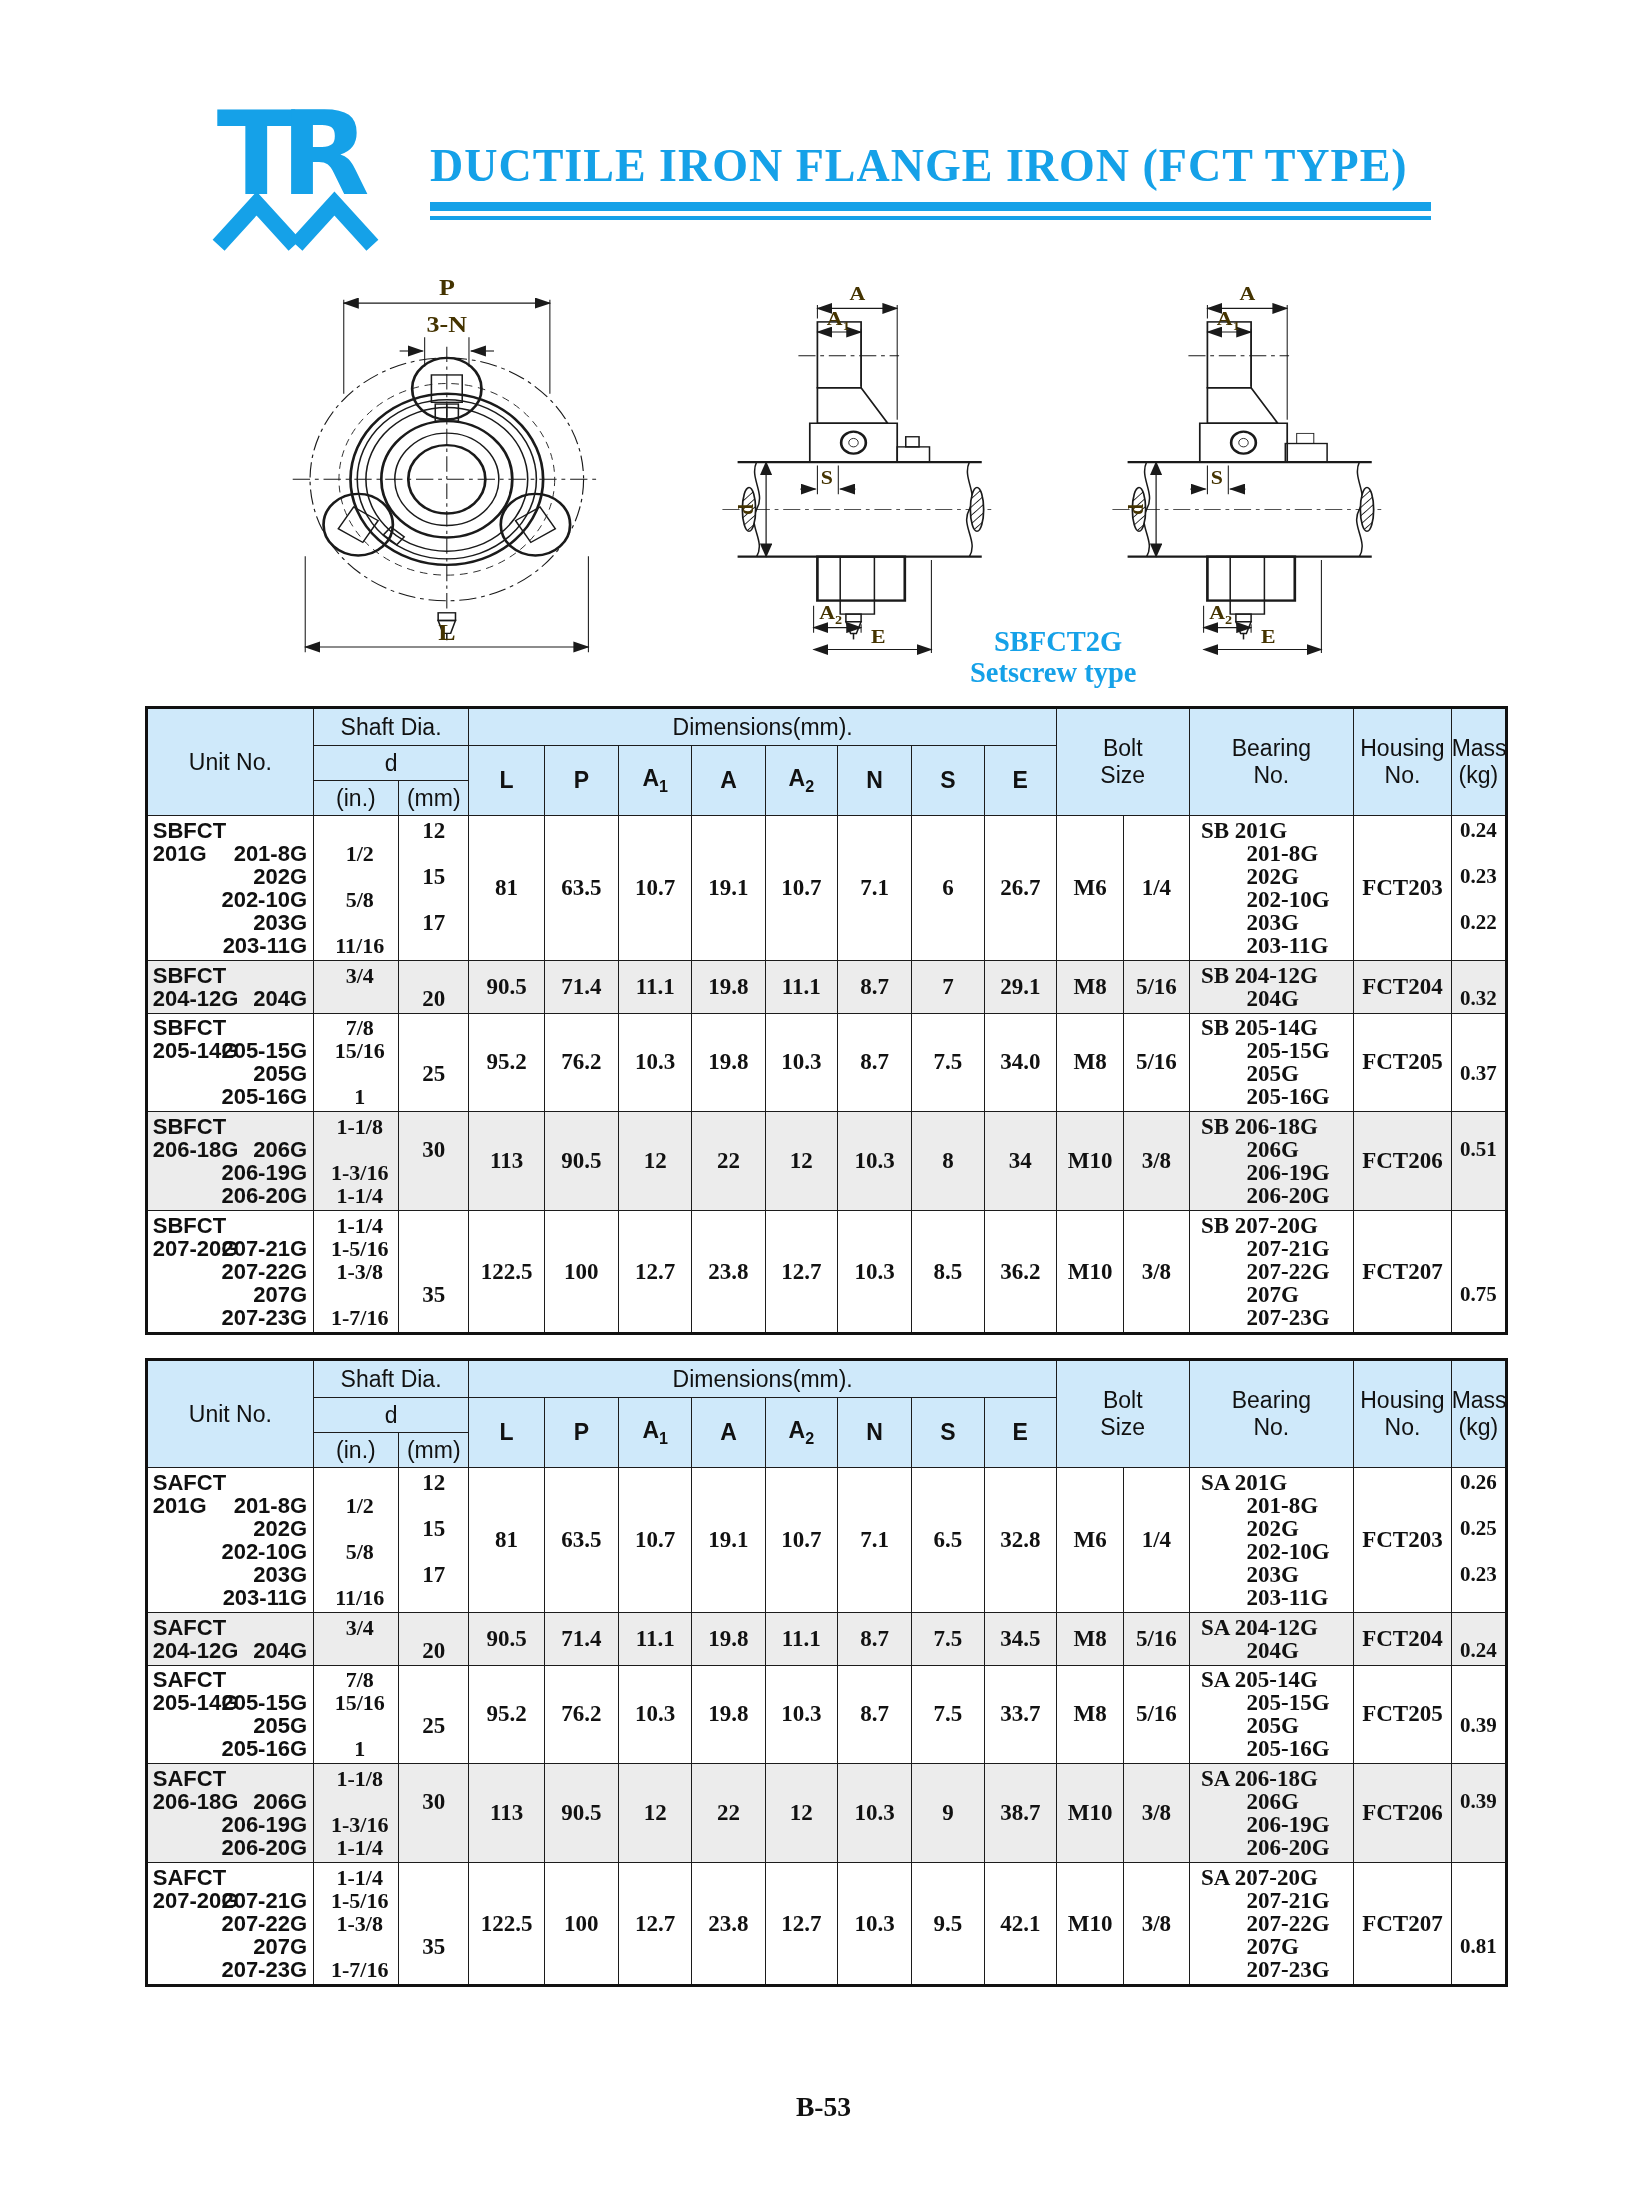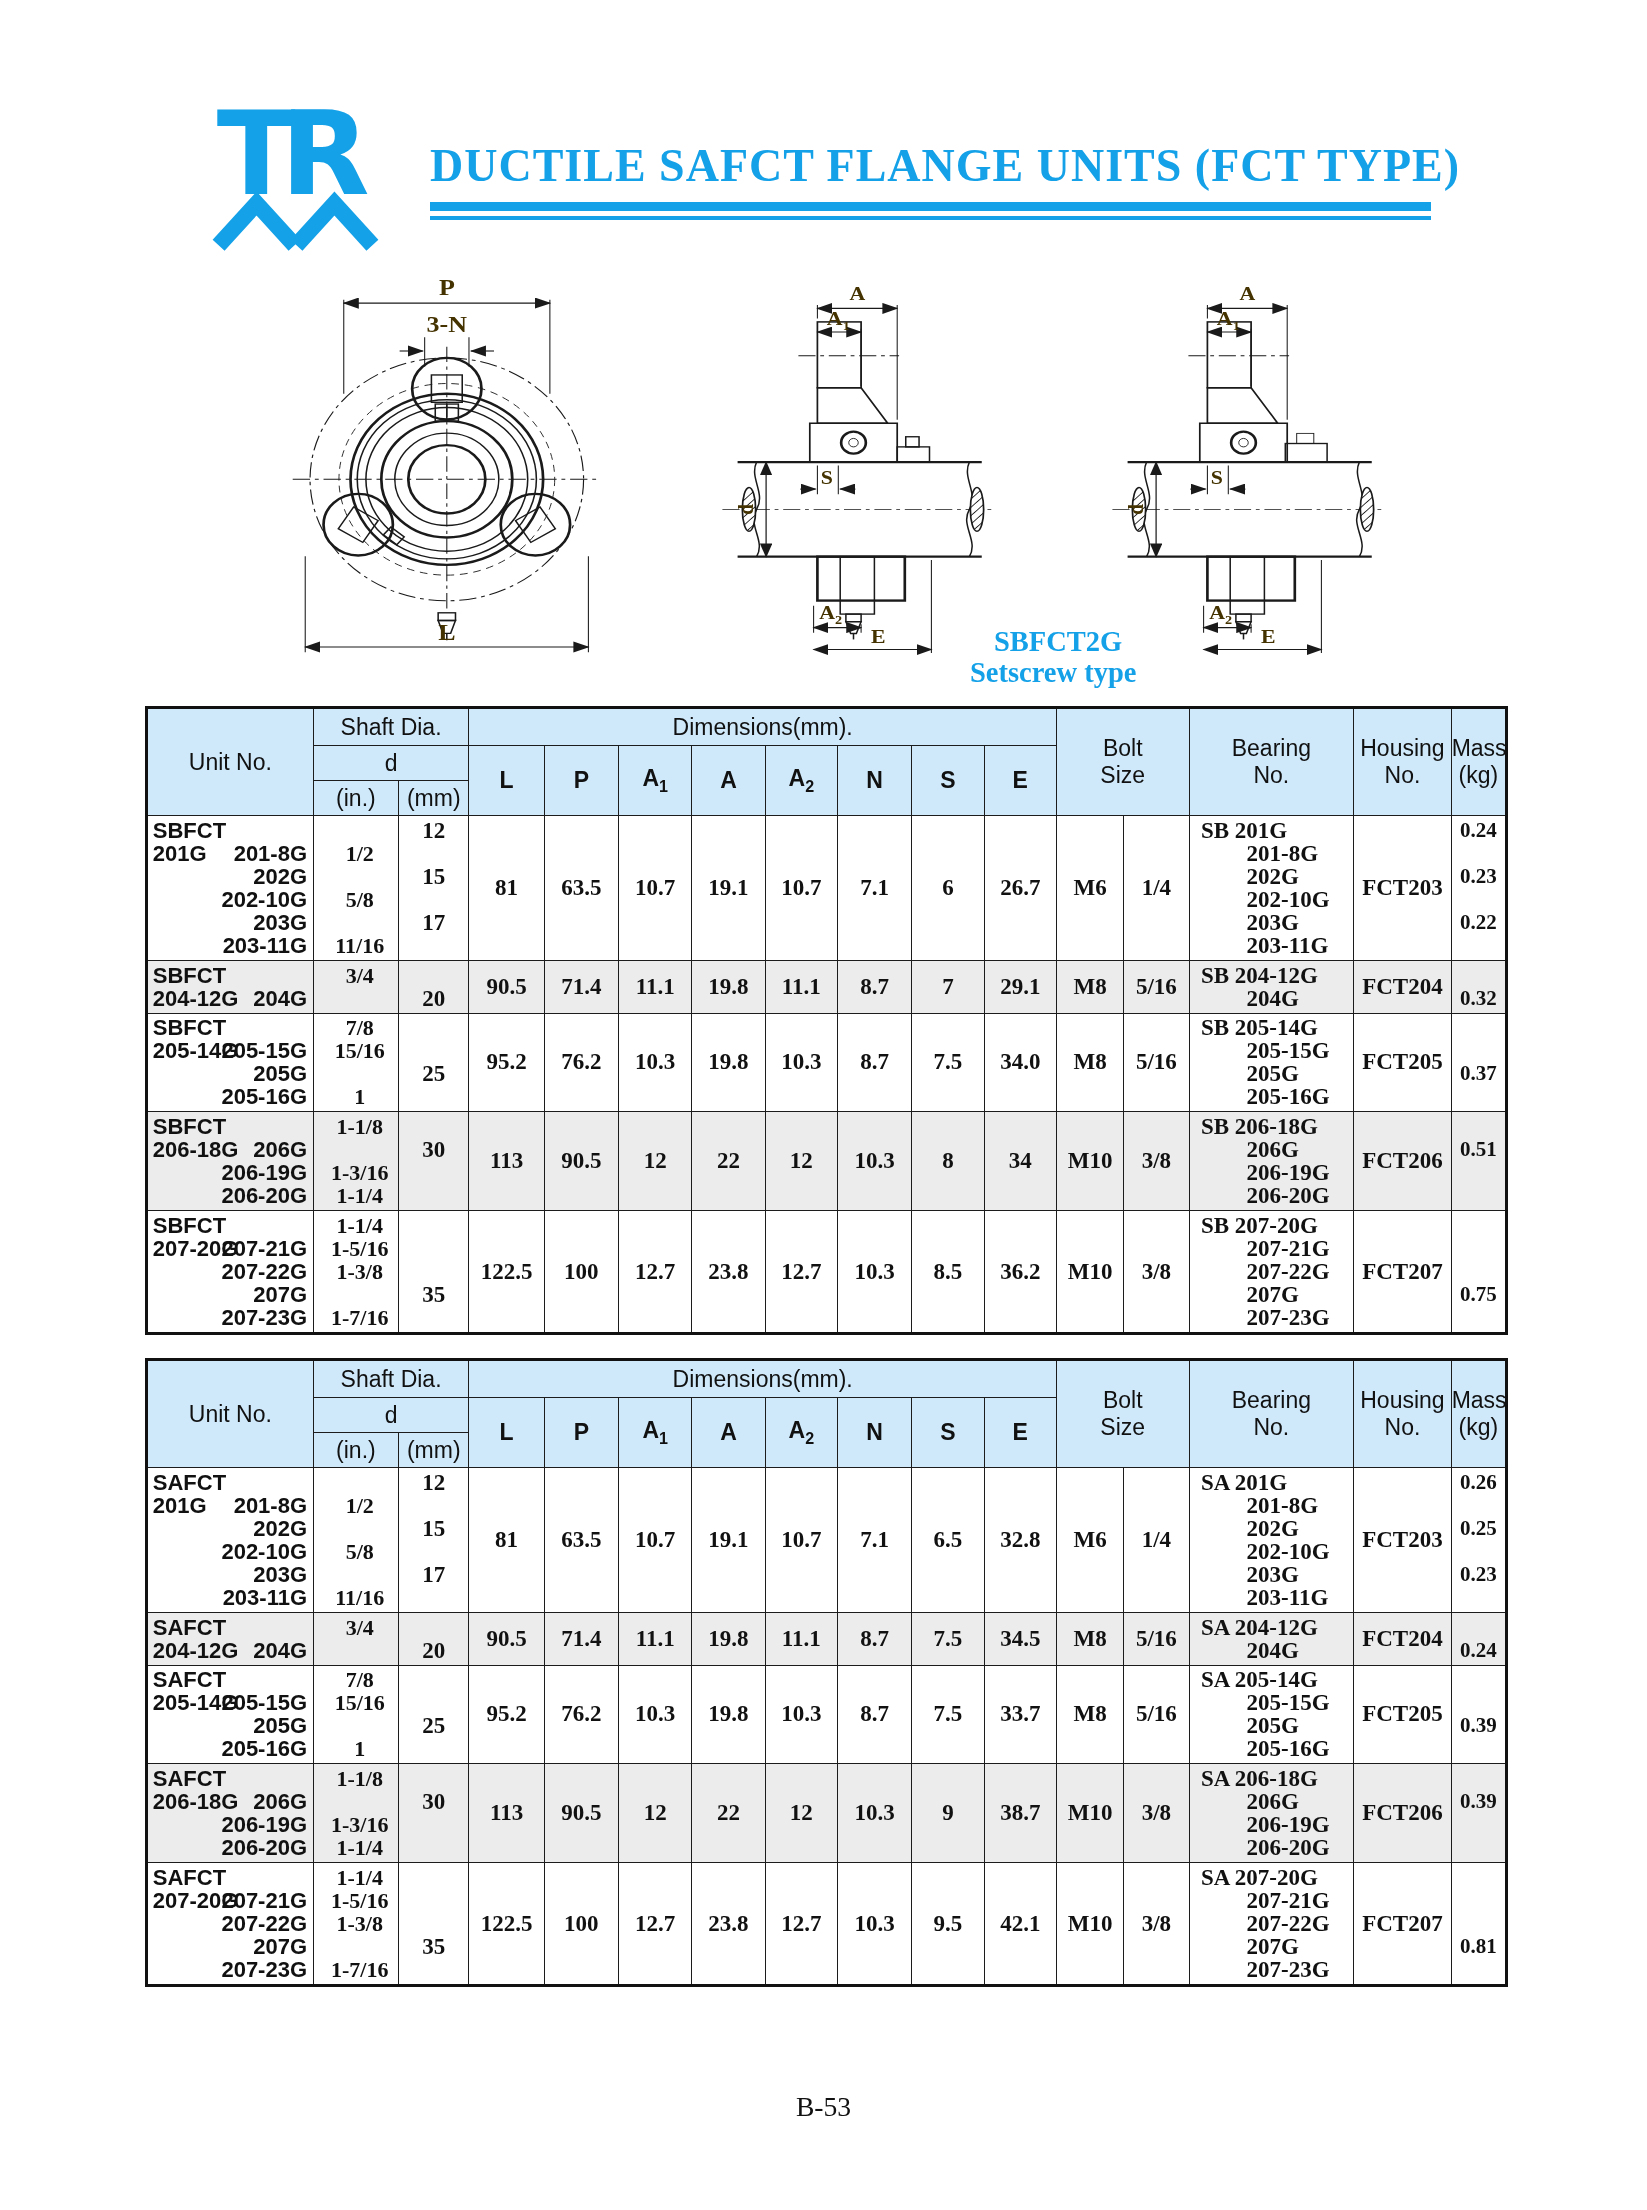--- a/index.html
+++ b/index.html
@@ -60,21 +60,21 @@
   .val{font-size:23px;}
   .bfirst{padding-left:11.4px;}
   .bline{padding-left:57px;}
   .massval{text-align:center;font-size:21px;}
   tr.shaded td{background:#ececec;}
 
   
   .remarks{position:absolute;left:145px;top:1994px;font-family:"Liberation Serif",serif;
            font-weight:bold;font-size:22px;color:#111;}
   .pageno{position:absolute;left:0;top:2091px;width:1647px;text-align:center;
-          font-family:"Liberation Serif",serif;font-weight:normal;font-size:27.6px;color:#111;}
+          font-family:"Liberation Serif",serif;font-weight:bold;font-size:27.6px;color:#111;}
 </style>
 </head>
 <body>
 
 <div class="page">
 
   <svg width="0" height="0" style="position:absolute">
     <defs>
       <pattern id="hp" width="7" height="7" patternUnits="userSpaceOnUse" patternTransform="rotate(45)">
         <rect width="7" height="7" fill="#ffffff"></rect>
@@ -85,21 +85,21 @@
       </marker>
     </defs>
   </svg>
 
   <svg class="logo" width="169" height="173" viewBox="0 0 178 182">
     <text x="6" y="120" class="accent-fill" font-family="DejaVu Sans, sans-serif" font-weight="bold" font-size="122" letter-spacing="-16">TR</text>
     <polyline class="accent-stroke" points="8,174 48,130 88,174" stroke-width="17"></polyline>
     <polyline class="accent-stroke" points="90,174 130,130 170,174" stroke-width="17"></polyline>
   </svg>
 
-  <div class="title">DUCTILE SAFCT FLANGE UNITS (FCT TYPE)</div>
+  <div class="title">DUCTILE IRON FLANGE IRON (FCT TYPE)</div>
   <div class="rule1"></div>
   <div class="rule2"></div>
 
   <svg class="dwg" style="position:absolute;left:259px;top:274px" width="366" height="385" viewBox="0 0 380 450" preserveAspectRatio="none">
     <line class="cl" x1="35" y1="240" x2="350" y2="240"></line>
     <line class="cl" x1="195" y1="85" x2="195" y2="396"></line>
     <circle class="cl1" cx="195" cy="240" r="142"></circle>
     <circle class="dsh" cx="195" cy="240" r="112"></circle>
     <circle class="o2" cx="195" cy="240" r="100"></circle>
     <circle class="o1" cx="195" cy="240" r="93"></circle>

